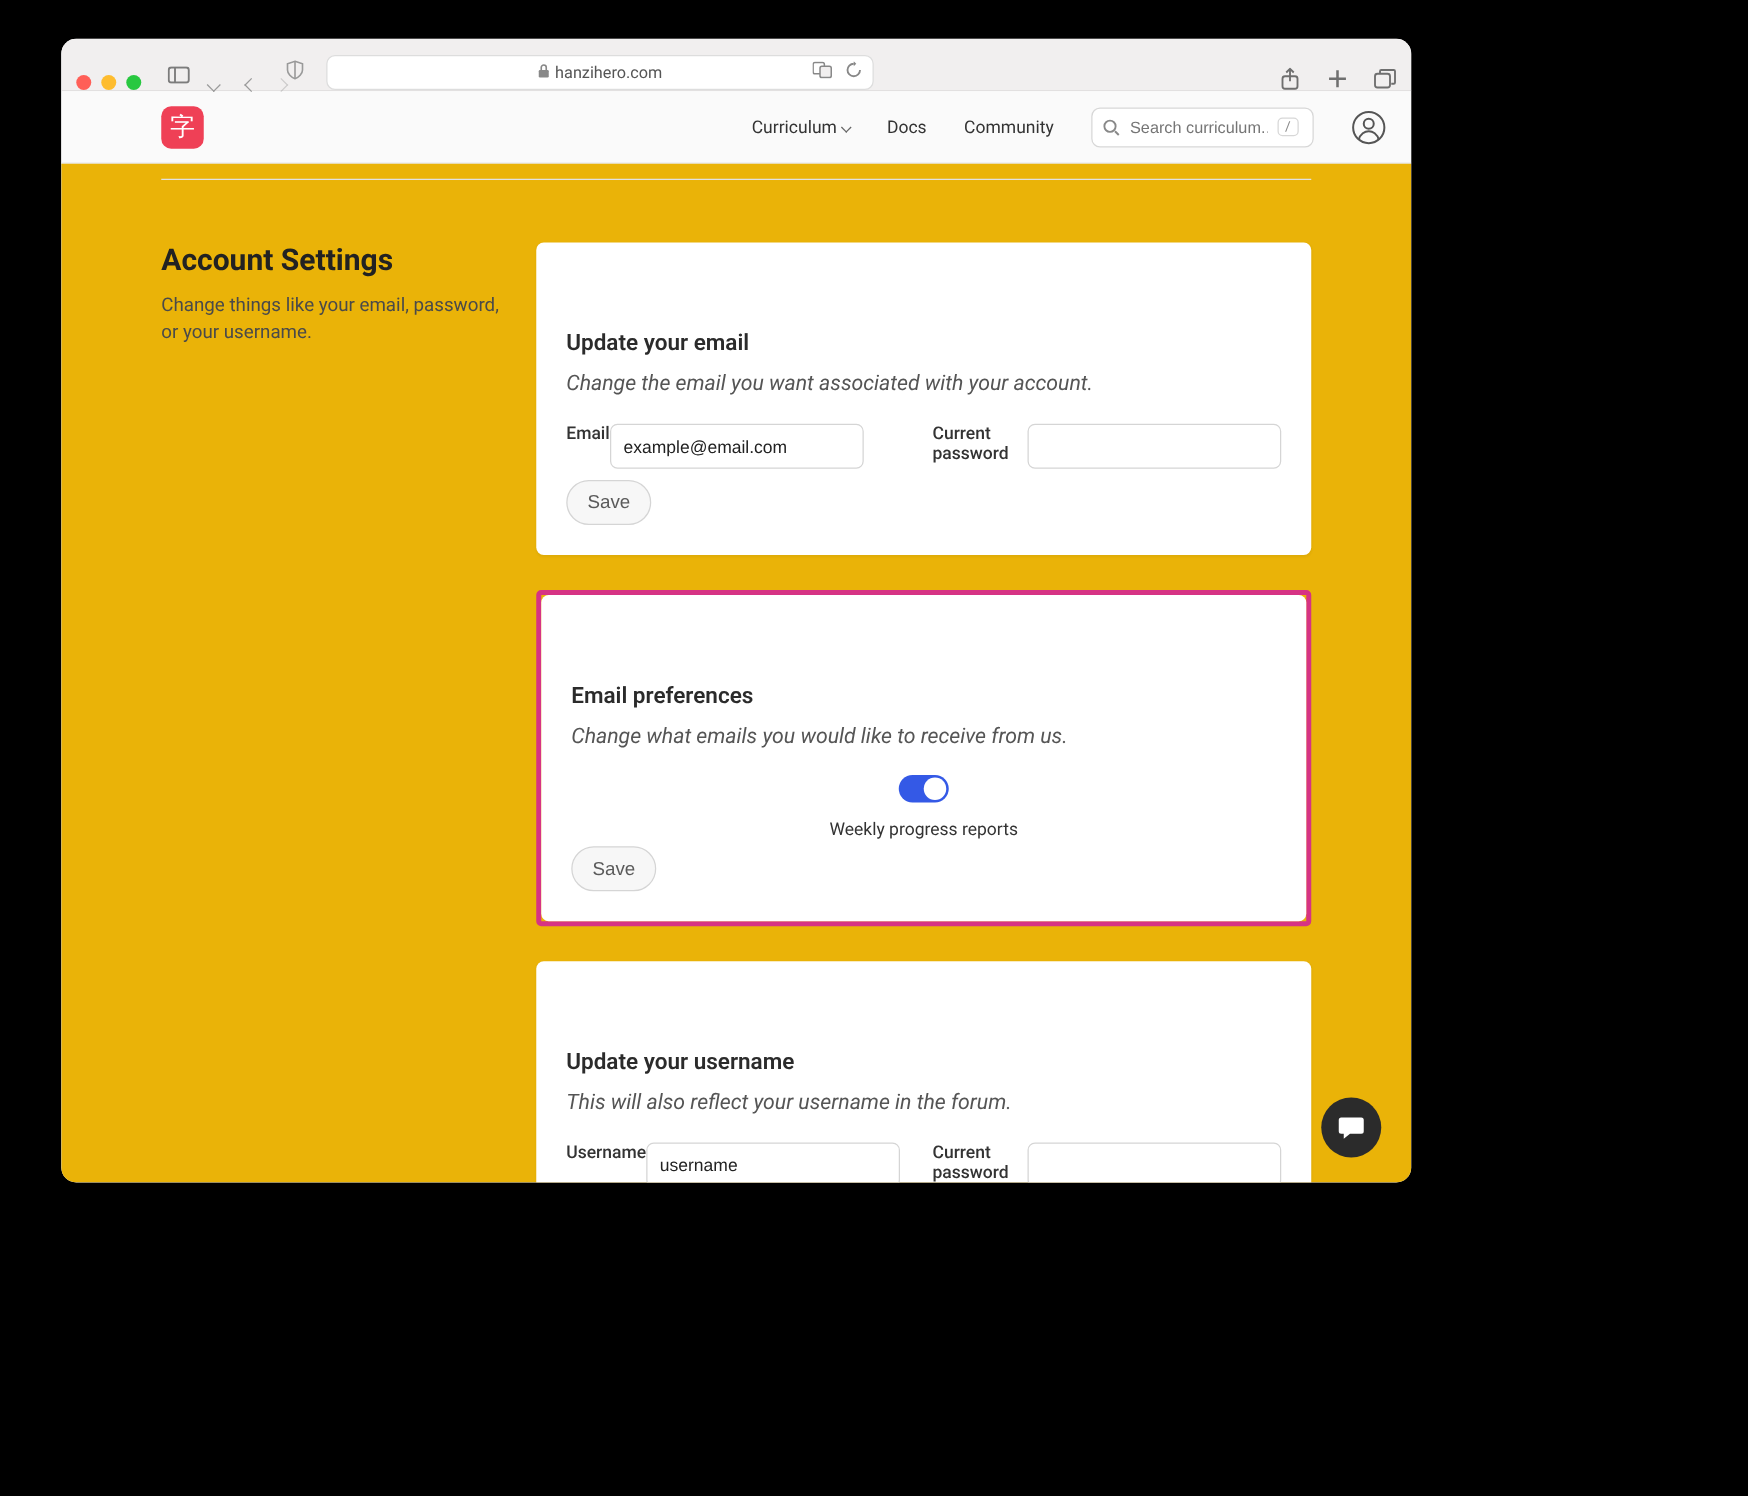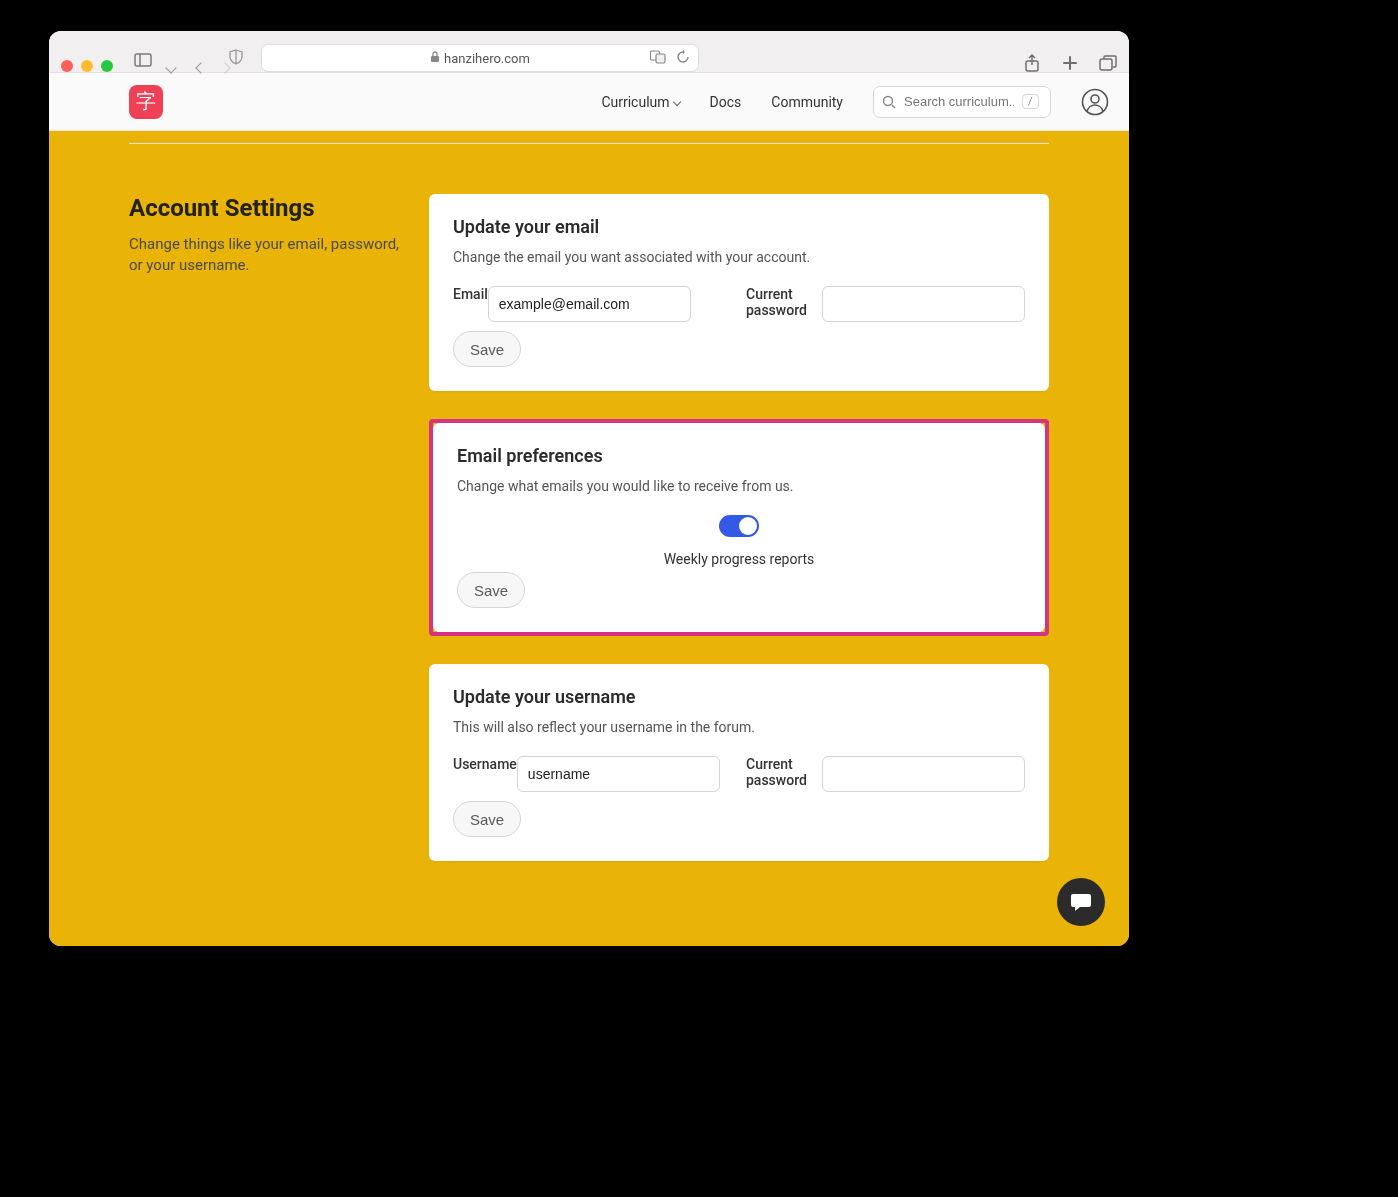--- a/index.html
+++ b/index.html
@@ -97,22 +97,22 @@
   .divider-top{height:1px;background:#e1e1e1;margin:12px 80px 0;}
   .layout{display:flex;padding:50px 80px 0;}
   .side {width:300px;padding-right:20px;}
   .side h1{font-size:24px;font-weight:700;color:#222;margin-bottom:12px;}
   .side p{font-size:15px;color:#4a4a4a;line-height:1.4;}
   .cards{flex:1;display:flex;flex-direction:column;gap:28px;}
   .card{
     background:#fff;border-radius:6px;padding:22px 24px 24px;
     box-shadow:0 1px 2px rgba(0,0,0,.05);
   }
-  .card h2{font-size:18px;font-weight:600;color:#2b2b2b;margin-bottom:10px;}
-  .card .desc{font-size:14px;color:#555;line-height:1.5;margin-bottom:4px;}
+  .card h2{font-size:18px;font-weight:600;color:#2b2b2b;margin-bottom:10px;margin-top:48px;}
+  .card .desc{font-size:17px;color:#555;line-height:1.5;margin-bottom:4px;font-style:italic;}
   .card .desc b{color:#222;font-weight:700;}
   .form-row{display:flex;gap:14px;margin-top:18px;}
   .field{flex:1;display:flex;flex-direction:row;}
   .field label{font-size:14px;color:#333;font-weight:500;margin-bottom:8px;}
   .field input{
     height:36px;border:1px solid #d5d5d5;border-radius:6px;
     padding:0 10px;font-size:14px;color:#222;outline:none;
   }
   .save-btn{
     margin-top:5px;height:36px;padding:0 16px;

